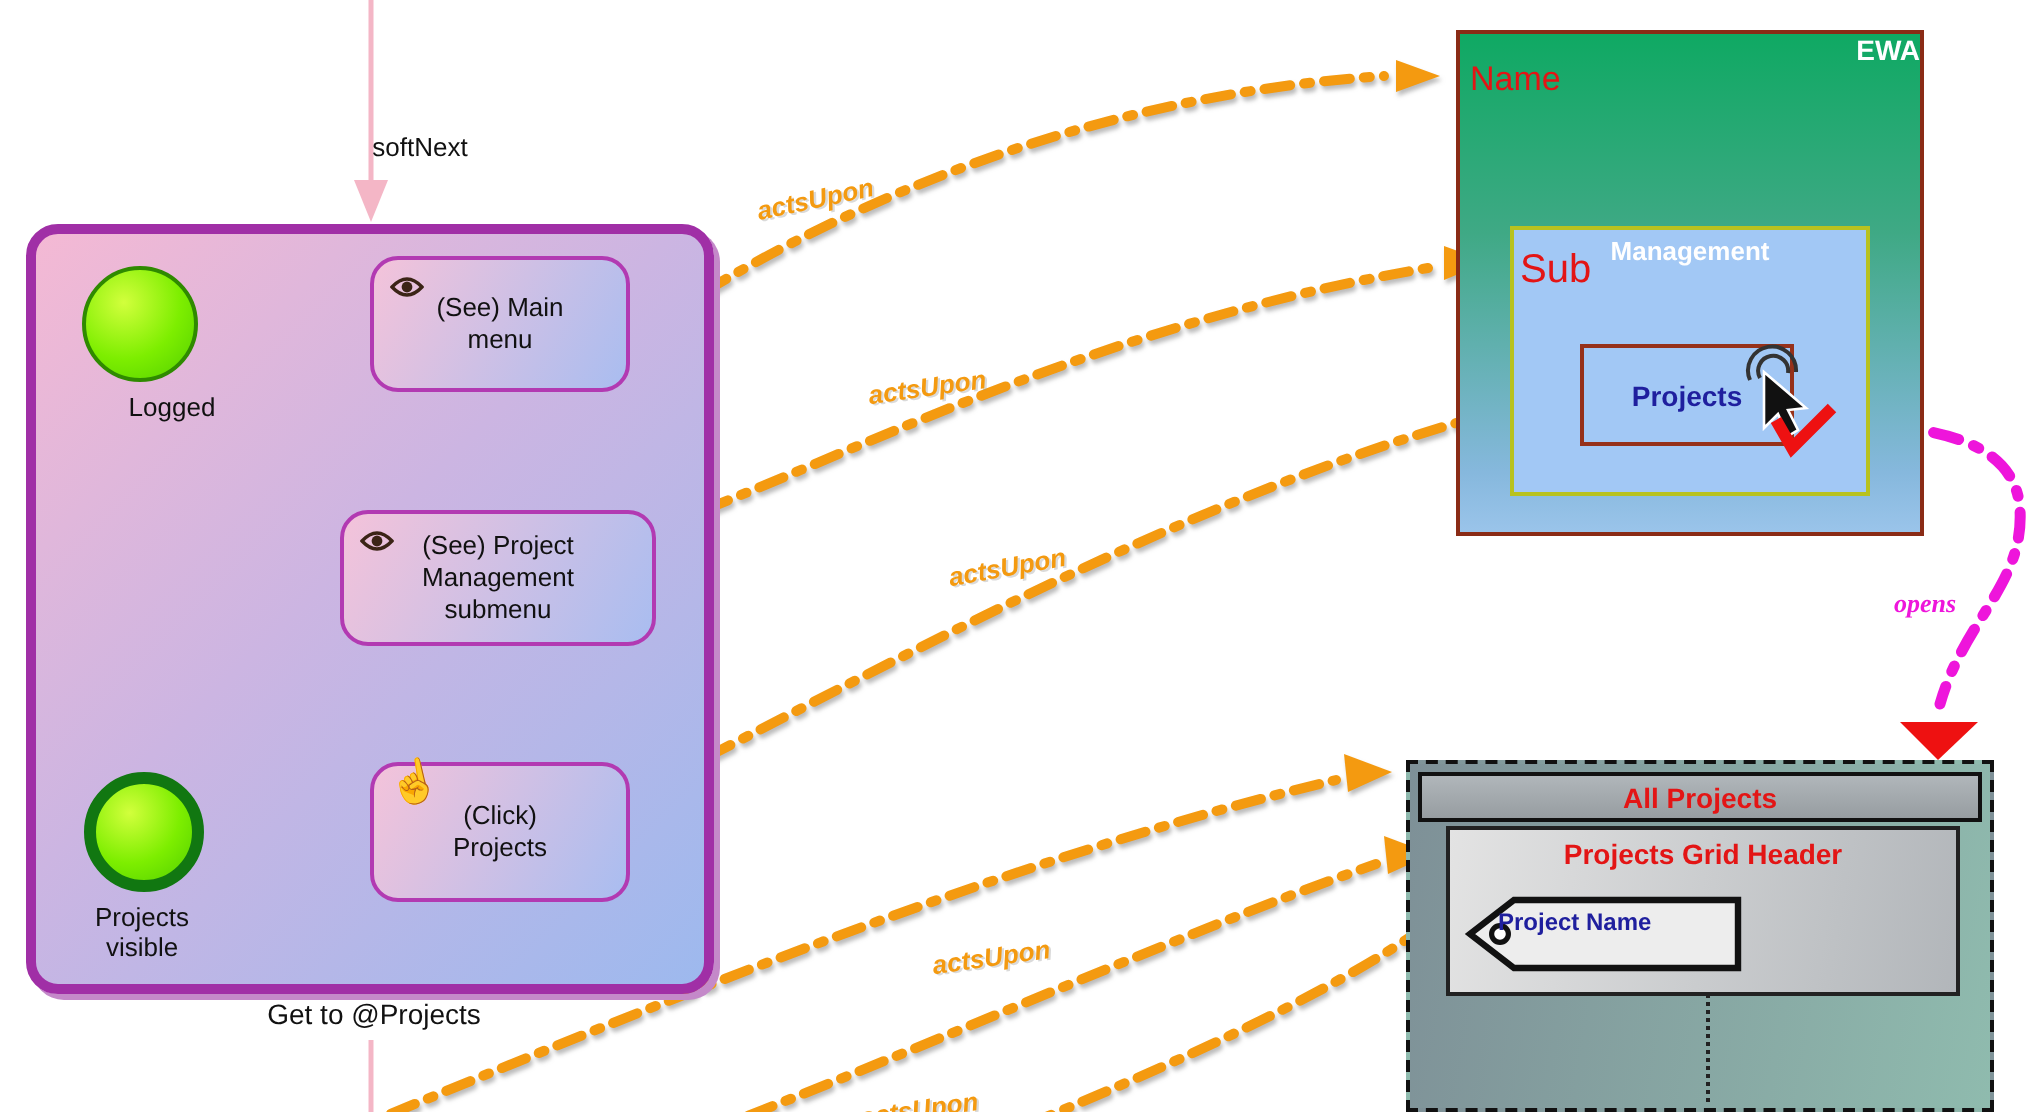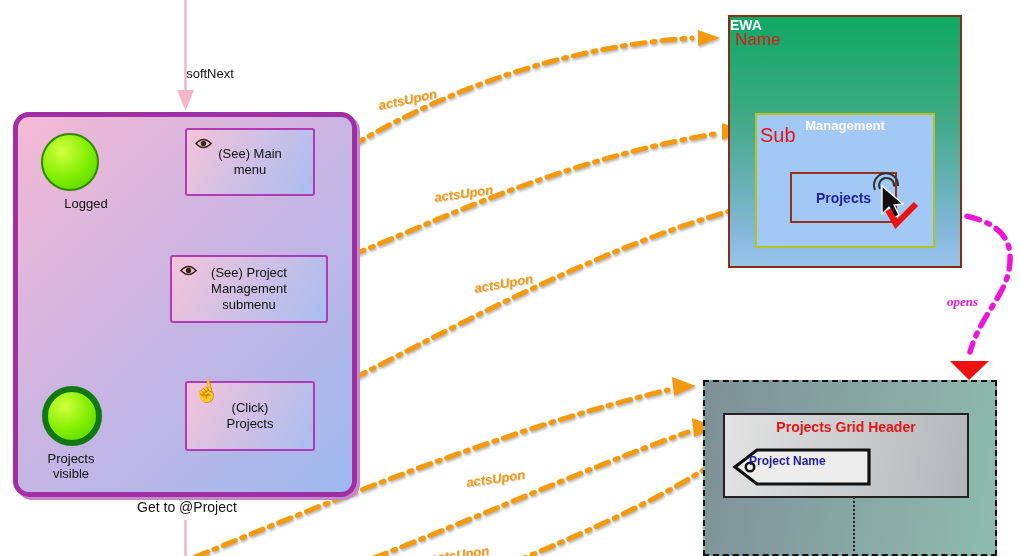--- a/index.html
+++ b/index.html
@@ -10,39 +10,39 @@
   }
   .abs{position:absolute;}
   
   .flow-box{
     left:13px;top:112px;width:334px;height:375px;
     border:5px solid #a02fa6;border-radius:16px;
     background:linear-gradient(135deg,#f4b9d4 0%,#ccb5e2 45%,#9db9ee 100%);
     box-shadow:3px 3px 0 #c489c9;
   }
   .state{
-    border:2px solid #b23ab2;border-radius:3px;
+    border:2px solid #b23ab2;border-radius:14px;
     background:linear-gradient(120deg,#f4c3da 0%,#a9bdf0 100%);
     display:flex;flex-direction:column;align-items:center;justify-content:center;
     font-size:13px;color:#111;line-height:16px;text-align:center;
   }
   .circle{
     border-radius:50%;
     background:radial-gradient(circle at 35% 30%,#d2ff3c 0%,#7dee00 55%,#52cf00 100%);
   }
   .flow-label{font-size:13px;color:#111;text-align:center;line-height:15px;}
   .eye{position:absolute;left:8px;top:7px;}
   .hand{position:absolute;left:7px;top:1px;font-size:21px;color:#333;transform:rotate(-12deg);}
   
   .ewa{
     left:728px;top:15px;width:230px;height:249px;
     border:2px solid #8a2b16;
     background:linear-gradient(180deg,#0fa963 0%,#3fa985 40%,#86b8dd 88%,#9ac4ea 100%);
   }
-  .ewa-title{position:absolute;top:0;left:0;right:0;text-align:left;
+  .ewa-title{position:absolute;top:0;left:0;right:0;text-align:right;
     color:#ffffff;font-weight:bold;font-size:14px;}
   .pointer-label{color:#e31515;font-size:17px;}
   .pm-box{position:absolute;left:25px;top:96px;width:176px;height:131px;
     border:2px solid #b8c21f;background:#a2c8f5;}
   .pm-title{position:absolute;top:3px;left:0;right:0;text-align:center;
     color:#ffffff;font-weight:bold;font-size:13px;line-height:15px;}
   .proj-btn{position:absolute;left:33px;top:57px;width:103px;height:47px;
     border:2px solid #96311a;background:#a2c8f5;
     display:flex;align-items:center;justify-content:center;
     color:#1f1f9e;font-weight:bold;font-size:14px;}
@@ -51,21 +51,21 @@
     left:703px;top:380px;width:290px;height:172px;
     border:2px dashed #111;
     background:linear-gradient(100deg,#7e9097 0%,#8fbbae 100%);
   }
   .grid-bar{position:absolute;left:4px;top:4px;right:4px;height:21px;
     border:2px solid #111;background:linear-gradient(#b0b6ba,#979da1);
     display:flex;align-items:center;justify-content:center;
     color:#e31515;font-weight:bold;font-size:14px;}
   .grid-divider{position:absolute;left:148px;top:31px;bottom:3px;border-left:2px dotted #222;}
   .grid-header{position:absolute;left:18px;top:31px;width:242px;height:81px;
-    border:2px solid #222;background:linear-gradient(100deg,#e3e3e3 0%,#b2b6ba 100%);}
+    border:2px solid #222;background:linear-gradient(100deg,#e3e3e3 0%,#b2b6ba 100%);padding-left:11px;}
   .grid-header-title{position:absolute;top:4px;left:0;right:0;text-align:center;
     color:#e31515;font-weight:bold;font-size:14px;}
   .tag-text{position:absolute;left:24px;top:39px;color:#1f1f9e;font-weight:bold;font-size:12px;}
   
   .acts-upon{color:#f49a10;font-weight:bold;font-style:italic;font-size:13px;
     text-shadow:1px 1px 0 rgba(150,150,150,.35);}
   .opens{color:#ee15db;font-weight:bold;font-style:italic;font-size:13px;}
   .caption{font-size:14px;color:#111;}
   svg.overlay{position:absolute;left:0;top:0;pointer-events:none;}
   .orange-lines{filter:drop-shadow(1px 2px 1px rgba(120,120,120,.5));}
@@ -147,21 +147,21 @@
   <div>(Click)</div>
   <div>Projects</div>
 </div>
 
 <div class="abs circle" style="left:42px;top:386px;width:48px;height:48px;border:6px solid #117711;"></div>
 <div class="abs flow-label" style="left:31px;top:451px;width:80px;">
   <div>Projects</div>
   <div>visible</div>
 </div>
 
-<div class="abs caption" style="left:112px;top:499px;width:150px;text-align:center;">Get to @Project</div>
+<div class="abs caption" style="left:112px;top:499px;width:150px;text-align:center;">Get to @Projects</div>
 
 <div class="abs acts-upon" style="left:378px;top:92px;transform:rotate(-12deg);">actsUpon</div>
 <div class="abs acts-upon" style="left:434px;top:186px;transform:rotate(-8deg);">actsUpon</div>
 <div class="abs acts-upon" style="left:474px;top:276px;transform:rotate(-10deg);">actsUpon</div>
 <div class="abs acts-upon" style="left:466px;top:471px;transform:rotate(-8deg);">actsUpon</div>
 <div class="abs acts-upon" style="left:430px;top:547px;transform:rotate(-8deg);">actsUpon</div>
 <div class="abs opens" style="left:947px;top:294px;font-family:Liberation Serif, serif;">opens</div>
 
 <div class="abs ewa">
   <div class="ewa-title">EWA</div>
@@ -178,20 +178,23 @@
 </div>
 
 <svg class="abs" style="left:868px;top:168px;" width="54" height="62" viewBox="0 0 54 62">
   <path d="M 7,22 A 12,12 0 1 1 30,18" fill="none" stroke="#333" stroke-width="2"></path>
   <path d="M 12,21 A 7.5,7.5 0 1 1 26,18.5" fill="none" stroke="#333" stroke-width="2"></path>
   <polygon points="14,18 14,46 21,39 26,50 31,47 26,37 35,36" fill="#111" stroke="#fff" stroke-width="1.3"></polygon>
   <polyline points="20,42 28,56 48,36" fill="none" stroke="#ee1111" stroke-width="6"></polyline>
 </svg>
 
 <div class="abs grid">
+  <div class="grid-bar">
+    <span>All Projects</span>
+  </div>
   <div class="grid-divider"></div>
   <div class="grid-header">
     <div class="grid-header-title">Projects Grid Header</div>
     <svg class="abs" style="left:6px;top:32px;" width="150" height="40" viewBox="0 0 150 40">
       <path d="M 138,3 L 26,3 L 4,20 L 26,37 L 138,37 Z" fill="#ededed" stroke="#111" stroke-width="3.2"></path>
       <circle cx="19" cy="20" r="4.2" fill="#fff" stroke="#111" stroke-width="2.6"></circle>
     </svg>
     <div class="tag-text">Project Name</div>
   </div>
 </div>

